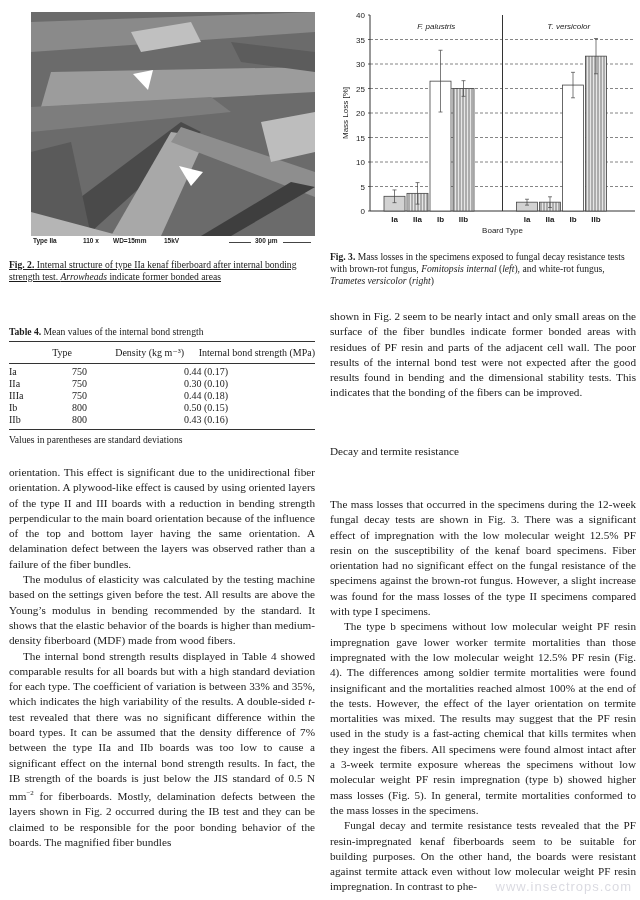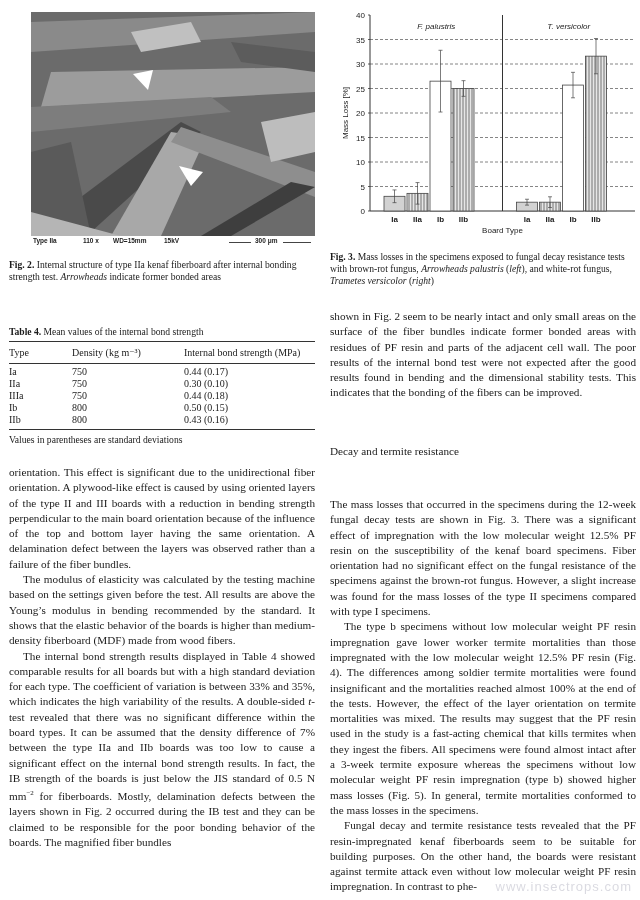--- a/index.html
+++ b/index.html
@@ -22,21 +22,21 @@
   
   .fig3 { position: absolute; left: 330px; top: 0px; width: 310px; height: 240px; }
 
   
   .table-block { position: absolute; left: 9px; top: 318px; width: 306px; }
   .table-title { font-size: 9.6px; font-weight: normal; margin: 8px 0 4px 0; }
   .table-title b { font-weight: bold; }
   .rule { border-top: 1px solid #333; }
   .trow { display: flex; font-size: 10px; line-height: 12px; }
   .c1 { width: 63px; } .c2 { width: 112px; } .c3 { flex: 1; }
-  .thead { padding: 5px 0 4px 0; }
+  .thead { padding: 5px 0 4px 0; text-align: right; }
   .tbody { padding: 2px 0 3px 0; }
   .tfoot { font-size: 9.6px; margin-top: 4px; }
 
   
   .col { position: absolute; font-size: 11.2px; line-height: 15.3px; text-align: justify;
          color: #1a1a1a; }
   .col p { margin: 0; text-indent: 0; }
   .col p.ind { text-indent: 14px; }
   .heading { position: absolute; left: 330px; top: 445px; font-size: 11.2px; }
   .wm { position: absolute; right: 8px; bottom: 6px; font-family: "Liberation Sans", sans-serif;
@@ -68,21 +68,21 @@
   </div>
   <div class="fig2-info">
     <span style="left:2px">Type  IIa</span>
     <span style="left:52px">110 x</span>
     <span style="left:82px">WD=15mm</span>
     <span style="left:133px">15kV</span>
     <div class="scalebar" style="left:198px; width:22px;"></div>
     <span style="left:224px">300 μm</span>
     <div class="scalebar" style="left:252px; width:28px;"></div>
   </div>
-  <div class="caption" style="left:9px; top:259px; width:305px;">
+  <div class="caption" style="left:9px; top:259px; width:305px;text-decoration:underline;">
     <b>Fig. 2.</b><span> Internal structure of type IIa kenaf fiberboard after internal bonding strength test. </span><i>Arrowheads</i><span> indicate former bonded areas</span>
   </div>
 
   <div class="fig3">
     <svg id="chart" width="310" height="240" viewBox="0 0 310 240">
         <defs>
           <pattern id="vhatch" width="3" height="4" patternUnits="userSpaceOnUse">
             <rect width="3" height="4" fill="#e6e6e6"></rect>
             <line x1="1" y1="0" x2="1" y2="4" stroke="#555" stroke-width="0.8"></line>
           </pattern>
@@ -155,21 +155,21 @@
         <line x1="241" x2="245" y1="97.81000000000002" y2="97.81000000000002" stroke="#444" stroke-width="0.7"></line>
         <text x="243" y="222" text-anchor="middle" font-size="8" font-weight="bold" font-family="&quot;Liberation Sans&quot;, &quot;DejaVu Sans&quot;, sans-serif" fill="#222">Ib</text>
         <rect x="255.5" y="56.16" width="21" height="154.84" fill="url(#vhatch)" stroke="#444" stroke-width="0.8"></rect>
         <line x1="266" x2="266" y1="38.51999999999998" y2="73.80000000000001" stroke="#444" stroke-width="0.7"></line>
         <line x1="264" x2="268" y1="38.51999999999998" y2="38.51999999999998" stroke="#444" stroke-width="0.7"></line>
         <line x1="264" x2="268" y1="73.80000000000001" y2="73.80000000000001" stroke="#444" stroke-width="0.7"></line>
         <text x="266" y="222" text-anchor="middle" font-size="8" font-weight="bold" font-family="&quot;Liberation Sans&quot;, &quot;DejaVu Sans&quot;, sans-serif" fill="#222">IIb</text>
       </svg>
   </div>
   <div class="caption" style="left:330px; top:251px; width:306px;">
-    <b>Fig. 3.</b><span> Mass losses in the specimens exposed to fungal decay resistance tests with brown-rot fungus, </span><i>Arrowheads palustris</i><span> (</span><i>left</i><span>), and white-rot fungus, </span><i>Trametes versicolor</i><span> (</span><i>right</i><span>)</span>
+    <b>Fig. 3.</b><span> Mass losses in the specimens exposed to fungal decay resistance tests with brown-rot fungus, </span><i>Fomitopsis internal</i><span> (</span><i>left</i><span>), and white-rot fungus, </span><i>Trametes versicolor</i><span> (</span><i>right</i><span>)</span>
   </div>
 
   <div class="table-block">
     <div class="table-title"><b>Table 4.</b><span> Mean values of the internal bond strength</span></div>
     <div class="rule"></div>
     <div class="trow thead">
       <div class="c1">Type</div>
       <div class="c2">Density (kg m⁻³)</div>
       <div class="c3">Internal bond strength (MPa)</div>
     </div>

